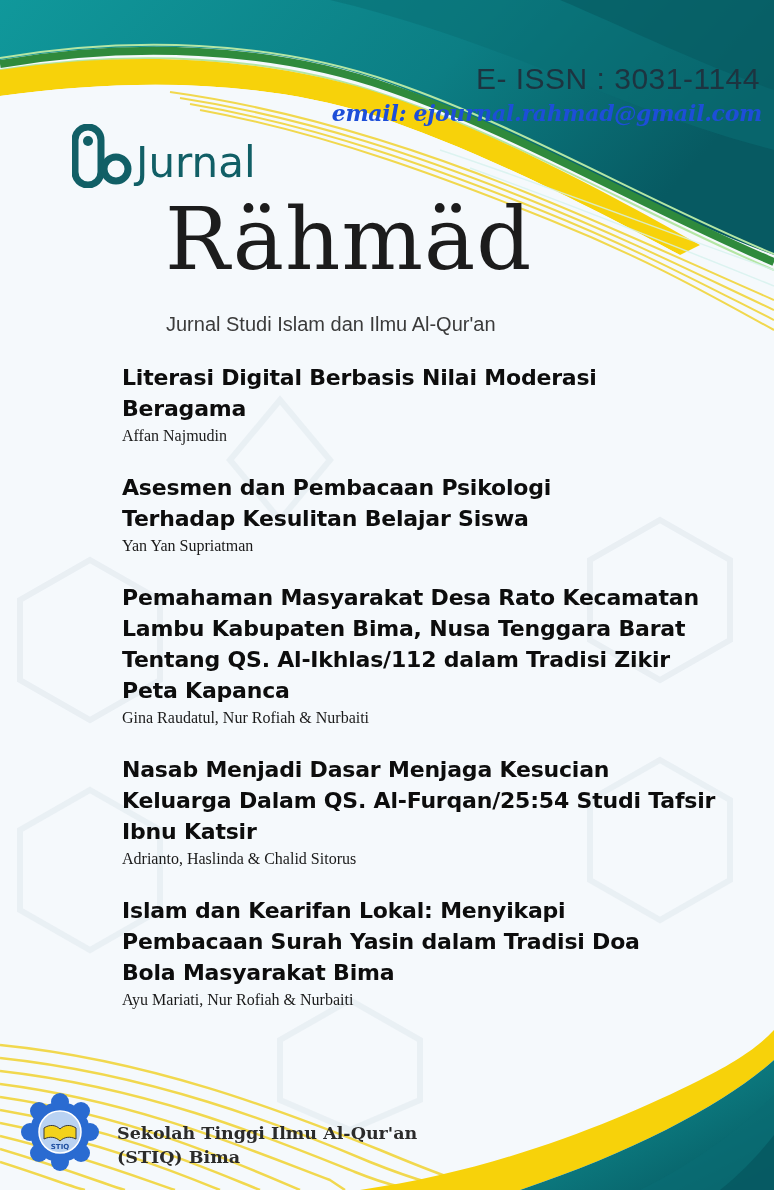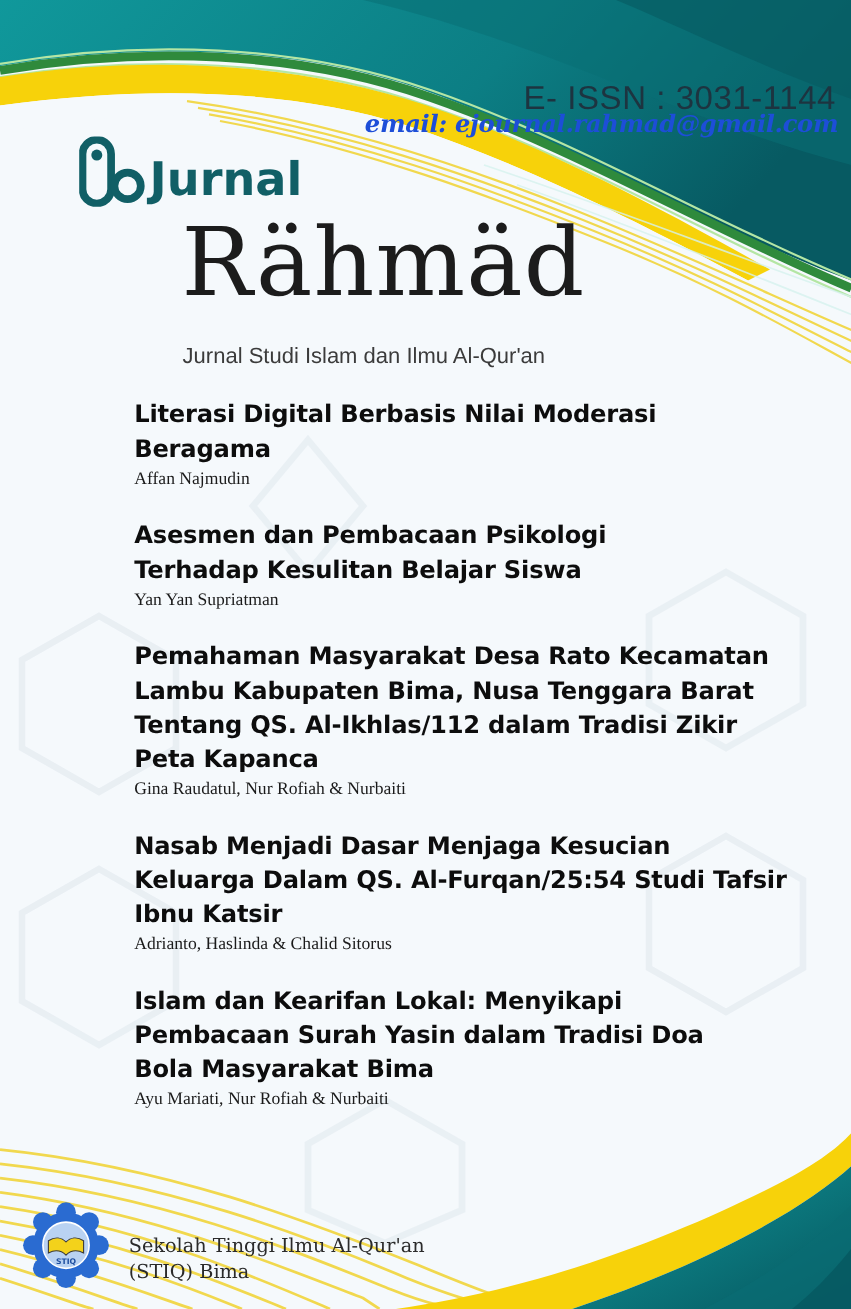--- a/index.html
+++ b/index.html
@@ -1,31 +1,31 @@
 <!DOCTYPE html>
 <html><head>
 <meta charset="utf-8">
 <style>
   html, body { margin: 0; padding: 0; }
   body { width: 774px; height: 1190px; overflow: hidden; background: #f4f8fb; position: relative; font-family: "DejaVu Sans", sans-serif; }
   .page { position: absolute; inset: 0; width: 774px; height: 1190px; background: #f5f9fc; overflow: hidden; }
   svg.bg { position: absolute; left: 0; top: 0; }
-  .issn { position: absolute; right: 14px; top: 73px; font-family: "Liberation Sans", sans-serif; font-size: 30px; color: #1d3440; letter-spacing: 0.5px; }
+  .issn { position: absolute; right: 14px; top: 62px; font-family: "Liberation Sans", sans-serif; font-size: 30px; color: #1d3440; letter-spacing: 0.5px; }
   .email { position: absolute; right: 12px; top: 100px; font-family: "DejaVu Serif", serif; font-style: italic; font-weight: bold; font-size: 22px; color: #1d4ed8; letter-spacing: -0.3px; }
   .ojs-logo { position: absolute; left: 72px; top: 118px; display: flex; align-items: flex-end; height: 70px; }
   .ojs-logo .mark { width: 62px; height: 64px; position: relative; }
-  .ojs-logo .word { font-family: "DejaVu Sans", sans-serif; font-weight: bold; font-size: 42px; color: #115f66; line-height: 1; margin-left: 2px; margin-bottom: 4px; }
+  .ojs-logo .word { font-family: "DejaVu Sans", sans-serif; font-weight: normal; font-size: 42px; color: #115f66; line-height: 1; margin-left: 2px; margin-bottom: 4px; }
   .brand { position: absolute; left: 165px; top: 196px; font-family: "DejaVu Serif", serif; font-weight: normal; font-size: 86px; color: #1c1c1c; line-height: 1; letter-spacing: 1px; }
   .tagline { position: absolute; left: 166px; top: 313px; font-family: "Liberation Sans", sans-serif; font-size: 20px; color: #3b3b3b; }
   .toc { position: absolute; left: 122px; top: 362px; width: 600px; }
   .article { margin-bottom: 24px; }
   .article .title { font-family: "DejaVu Sans", sans-serif; font-weight: bold; font-size: 22px; line-height: 31px; color: #0d0d0d; letter-spacing: -0.2px; }
   .article .authors { font-family: Liberation Serif, serif; font-size: 16px; line-height: 24px; color: #1a1a1a; }
   .footer-logo { position: absolute; left: 20px; top: 1092px; width: 80px; height: 80px; }
-  .institution { position: absolute; left: 117px; top: 1121px; font-family: "DejaVu Serif", serif; font-size: 17.5px; line-height: 24px; color: #2b2b2b; }
+  .institution { position: absolute; left: 117px; top: 1121px; font-family: "DejaVu Serif", serif; font-size: 17.5px; line-height: 24px; color: #2b2b2b; font-weight: bold; }
 </style>
 </head>
 <body>
 
 <div class="page">
 
   <svg class="bg" width="774" height="1190" viewBox="0 0 774 1190">
     <defs>
       <linearGradient id="tealTop" x1="0" y1="0" x2="1" y2="0.3">
         <stop offset="0" stop-color="#10989b"></stop>

